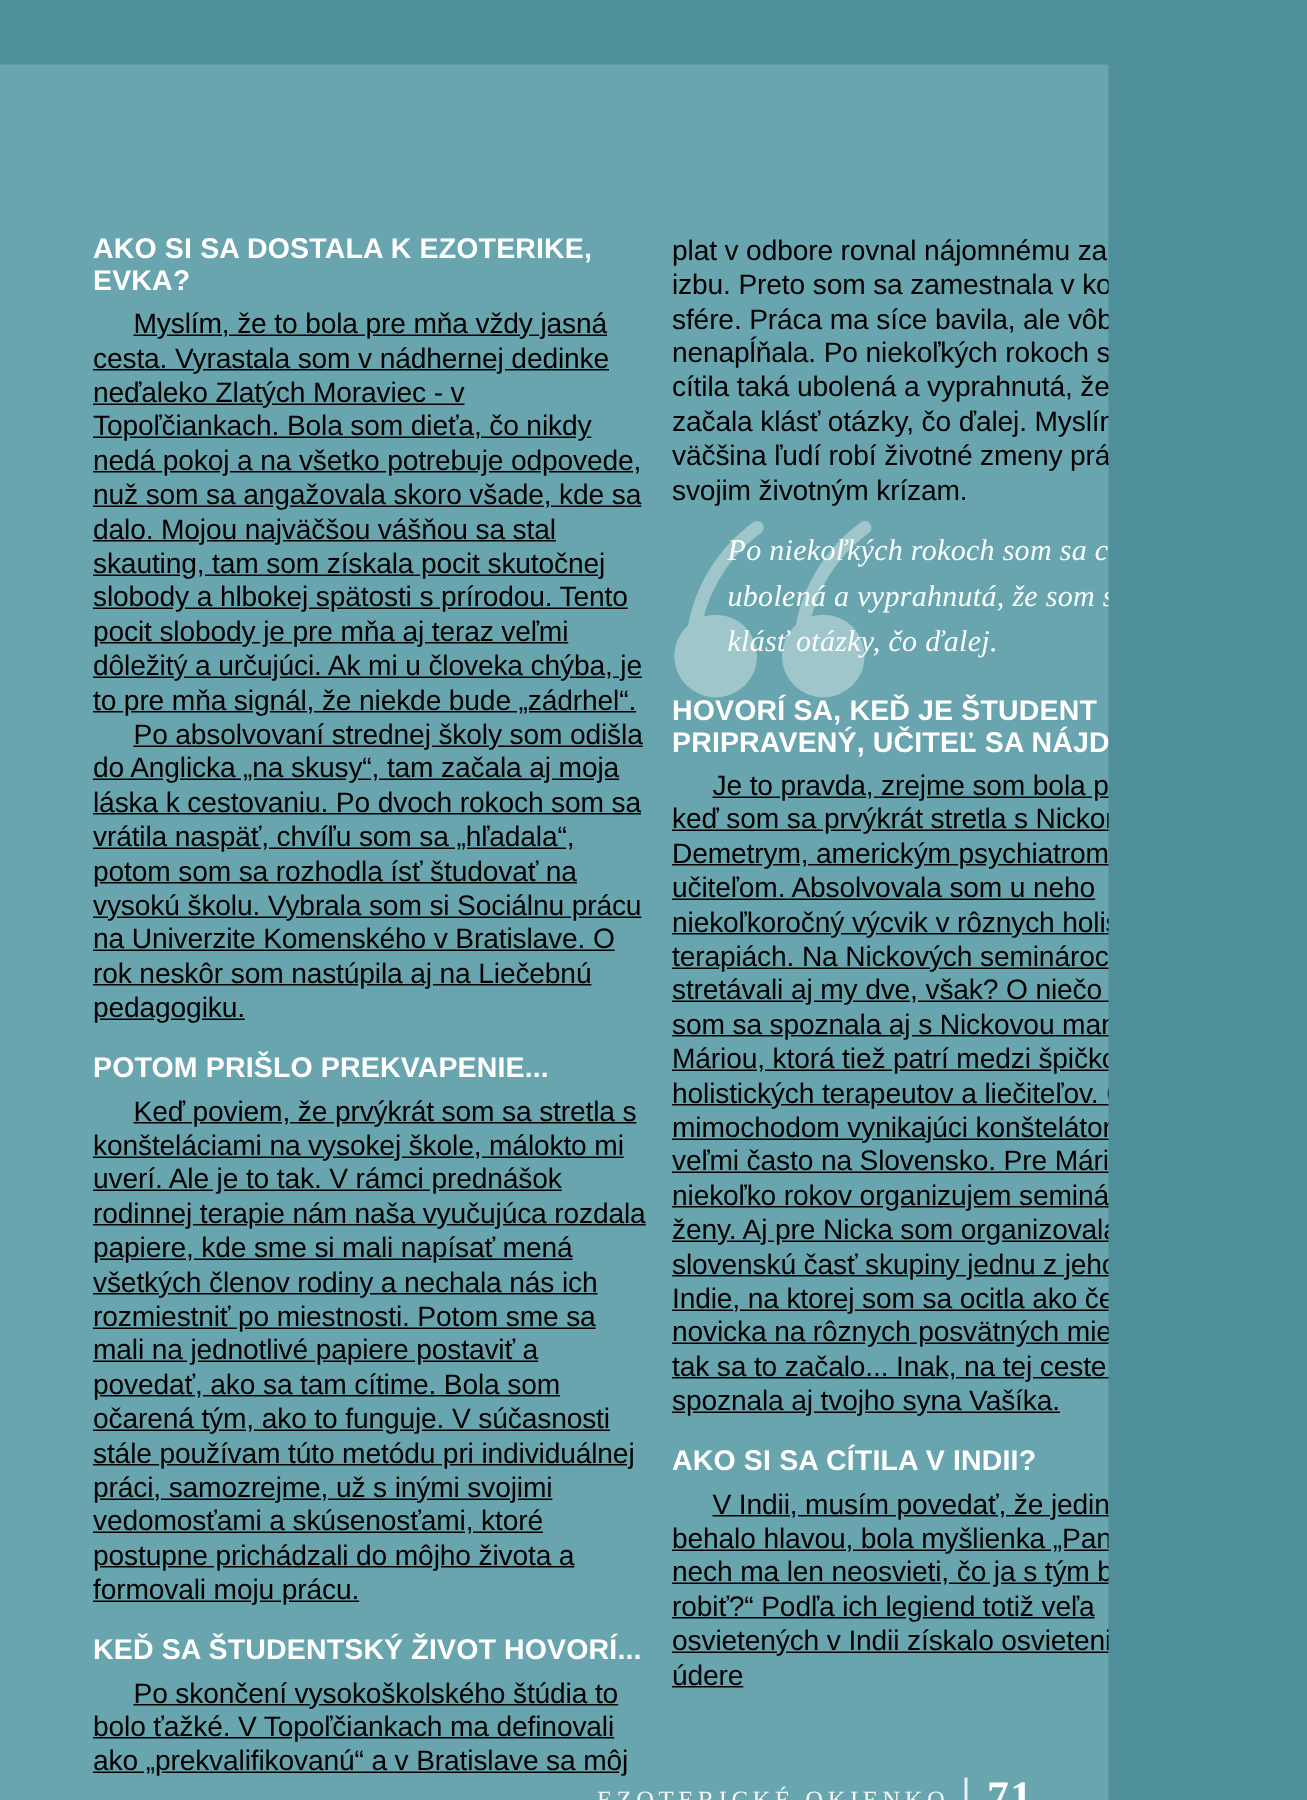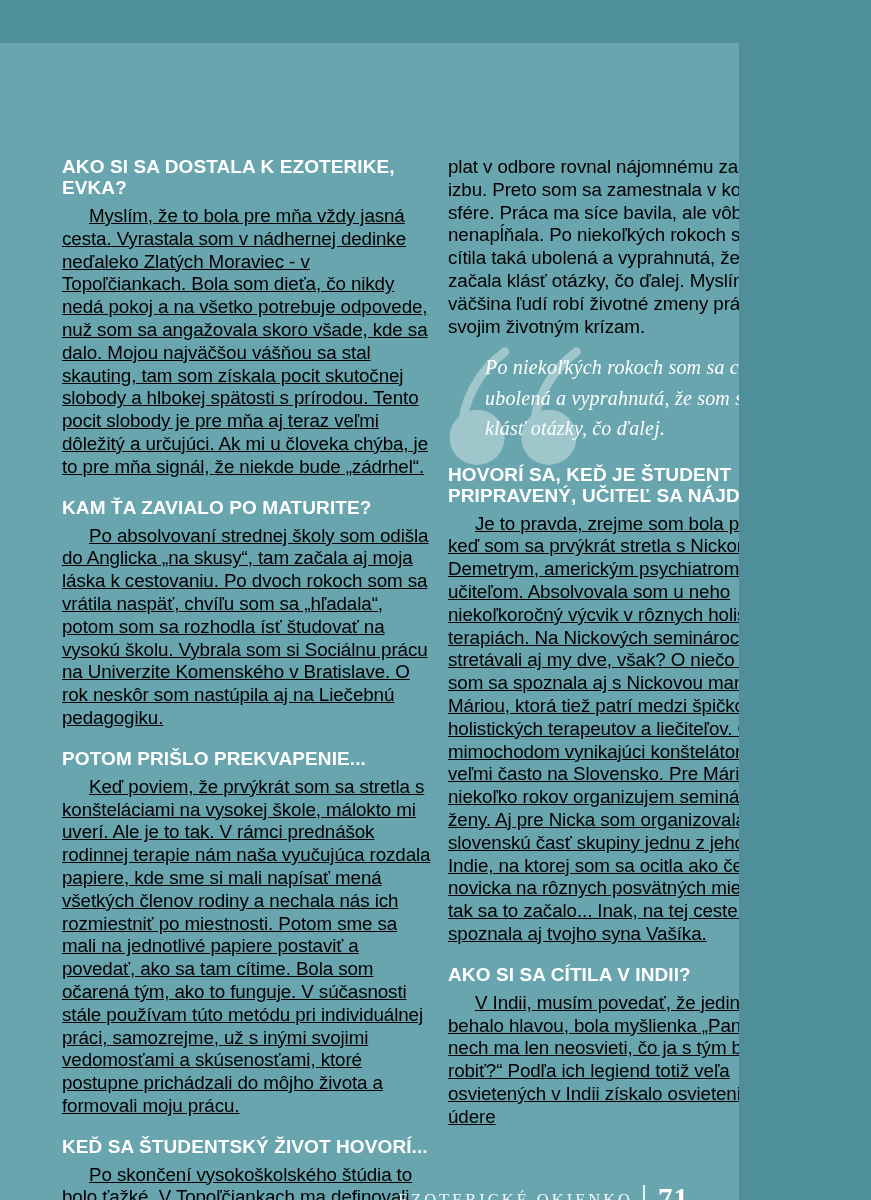--- a/index.html
+++ b/index.html
@@ -104,21 +104,20 @@
 
 <div class="page">
   <div class="columns">
 
     <div class="col">
       <section>
         <h2 class="sec-heading">AKO SI SA DOSTALA K EZOTERIKE, EVKA?</h2>
         <p class="body-text indent">Myslím, že to bola pre mňa vždy jasná cesta. Vyrastala som v nádhernej dedinke neďaleko Zlatých Moraviec - v Topoľčiankach. Bola som dieťa, čo nikdy nedá pokoj a na všetko potrebuje odpovede, nuž som sa angažovala skoro všade, kde sa dalo. Mojou najväčšou vášňou sa stal skauting, tam som získala pocit skutočnej slobody a hlbokej spätosti s prírodou. Tento pocit slobody je pre mňa aj teraz veľmi dôležitý a určujúci. Ak mi u človeka chýba, je to pre mňa signál, že niekde bude „zádrhel“.</p>
       </section>
       <section>
-        <h2 class="sec-heading">KAM ŤA ZAVIALO PO MATURITE?</h2>
         <p class="body-text indent">Po absolvovaní strednej školy som odišla do Anglicka „na skusy“, tam začala aj moja láska k cestovaniu. Po dvoch rokoch som sa vrátila naspäť, chvíľu som sa „hľadala“, potom som sa rozhodla ísť študovať na vysokú školu. Vybrala som si Sociálnu prácu na Univerzite Komenského v Bratislave. O rok neskôr som nastúpila aj na Liečebnú pedagogiku.</p>
       </section>
       <section>
         <h2 class="sec-heading">POTOM PRIŠLO PREKVAPENIE...</h2>
         <p class="body-text indent">Keď poviem, že prvýkrát som sa stretla s konšteláciami na vysokej škole, málokto mi uverí. Ale je to tak. V rámci prednášok rodinnej terapie nám naša vyučujúca rozdala papiere, kde sme si mali napísať mená všetkých členov rodiny a nechala nás ich rozmiestniť po miestnosti. Potom sme sa mali na jednotlivé papiere postaviť a povedať, ako sa tam cítime. Bola som očarená tým, ako to funguje. V súčasnosti stále používam túto metódu pri individuálnej práci, samozrejme, už s inými svojimi vedomosťami a skúsenosťami, ktoré postupne prichádzali do môjho života a formovali moju prácu.</p>
       </section>
       <section>
         <h2 class="sec-heading">KEĎ SA ŠTUDENTSKÝ ŽIVOT HOVORÍ...</h2>
         <p class="body-text indent">Po skončení vysokoškolského štúdia to bolo ťažké. V Topoľčiankach ma definovali ako „prekvalifikovanú“ a v Bratislave sa môj</p>
       </section>

